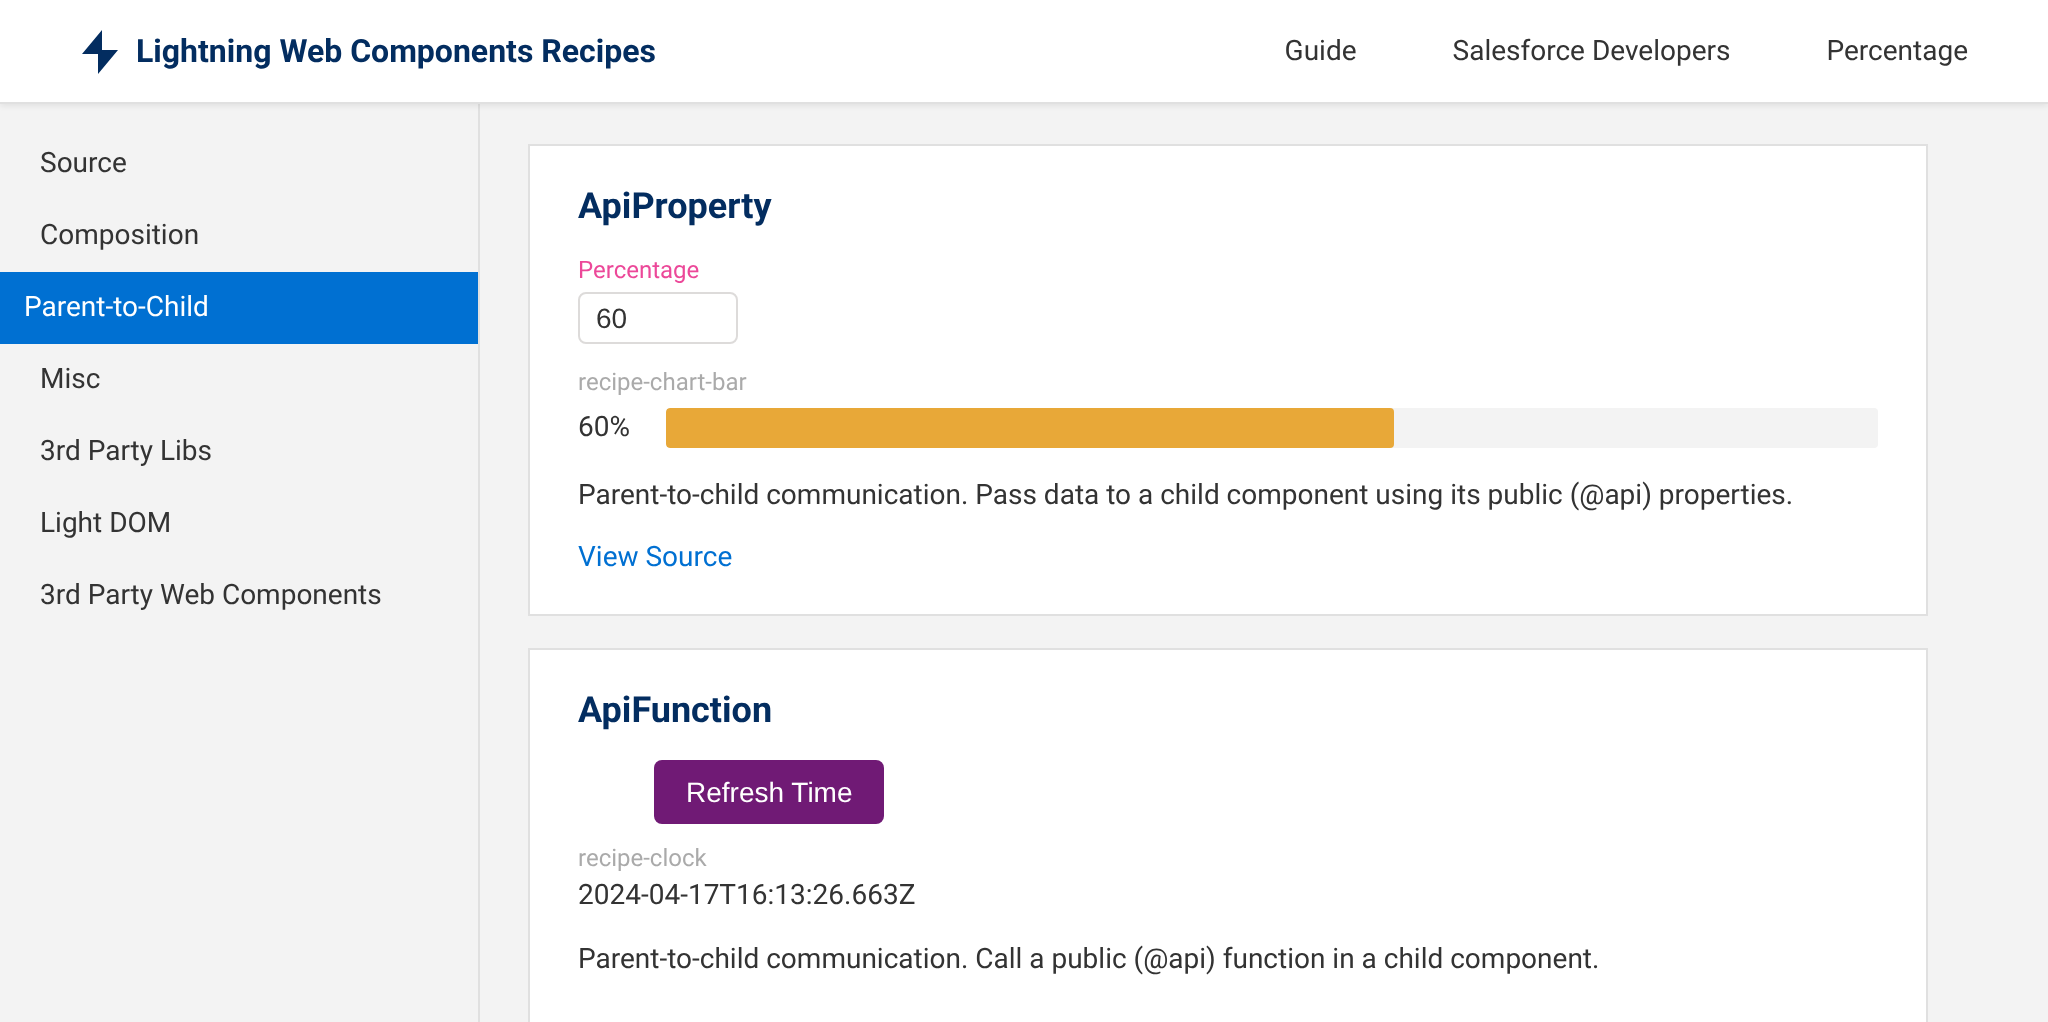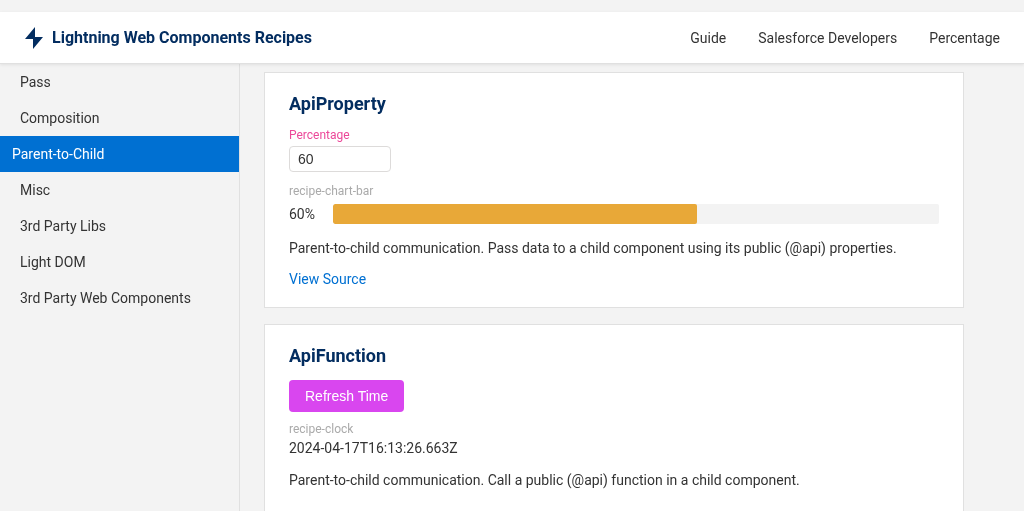--- a/index.html
+++ b/index.html
@@ -4,40 +4,40 @@
   <style>
     * { box-sizing: border-box; margin: 0; padding: 0; }
     body { font-family: -apple-system, BlinkMacSystemFont, 'Segoe UI', Roboto, sans-serif; background: #f3f3f3; color: #333; font-size: 14px; }
 
     
     .header {
       background: #fff;
       border-bottom: 1px solid #e0e0e0;
       display: flex;
       align-items: center;
-      padding: 0 24px;
+      padding: 0 40px;
       height: 52px;
       position: fixed;
-      top: 12px; left: 0; right: 0;
+      top: 0; left: 0; right: 0;
       z-index: 100;
       box-shadow: 0 1px 3px rgba(0,0,0,0.08);
     }
     .header-logo {
       display: flex;
       align-items: center;
       gap: 8px;
       font-weight: 700;
       font-size: 16px;
       color: #032d60;
       text-decoration: none;
       margin-right: auto;
     }
     .header-nav {
       display: flex;
-      gap: 32px;
+      gap: 48px;
     }
     .header-nav a {
       color: #333;
       text-decoration: none;
       font-size: 14px;
     }
 
     
     .layout {
       display: flex;
@@ -93,21 +93,21 @@
     .percentage-label {
       font-size: 12px;
       color: #ec4899;
       margin-bottom: 4px;
     }
     .percentage-input {
       border: 1px solid #dddbda;
       border-radius: 4px;
       padding: 4px 8px;
       font-size: 14px;
-      width: 102px;
+      width: 80px;
       margin-bottom: 12px;
       color: #333;
     }
     .chart-bar-label {
       font-size: 12px;
       color: #aaa;
       margin-bottom: 6px;
     }
     .chart-bar-container {
       display: flex;
@@ -139,28 +139,29 @@
       margin-bottom: 12px;
     }
     .view-source-link {
       color: #0070d2;
       text-decoration: none;
       font-size: 14px;
     }
 
     
     .refresh-btn {
-      background: #d946ef;
+      background: #701a75;
       color: #fff;
       border: none;
       border-radius: 4px;
       padding: 8px 16px;
       font-size: 14px;
       cursor: pointer;
       margin-bottom: 10px;
+      margin-left: 38px;
     }
     .clock-label {
       font-size: 12px;
       color: #aaa;
       margin-bottom: 4px;
     }
     .clock-value {
       font-size: 14px;
       color: #333;
       margin-bottom: 14px;
@@ -190,21 +191,21 @@
   <nav class="header-nav">
     <a>Guide</a>
     <a>Salesforce Developers</a>
     <a>Percentage</a>
   </nav>
 </header>
 
 <div class="layout">
 
   <aside class="sidebar">
-    <div class="sidebar-item">Pass</div>
+    <div class="sidebar-item">Source</div>
     <div class="sidebar-item">Composition</div>
     <div class="sidebar-item active">Parent-to-Child</div>
     <div class="sidebar-item">Misc</div>
     <div class="sidebar-item">3rd Party Libs</div>
     <div class="sidebar-item">Light DOM</div>
     <div class="sidebar-item">3rd Party Web Components</div>
   </aside>
 
   <main class="main">
 

